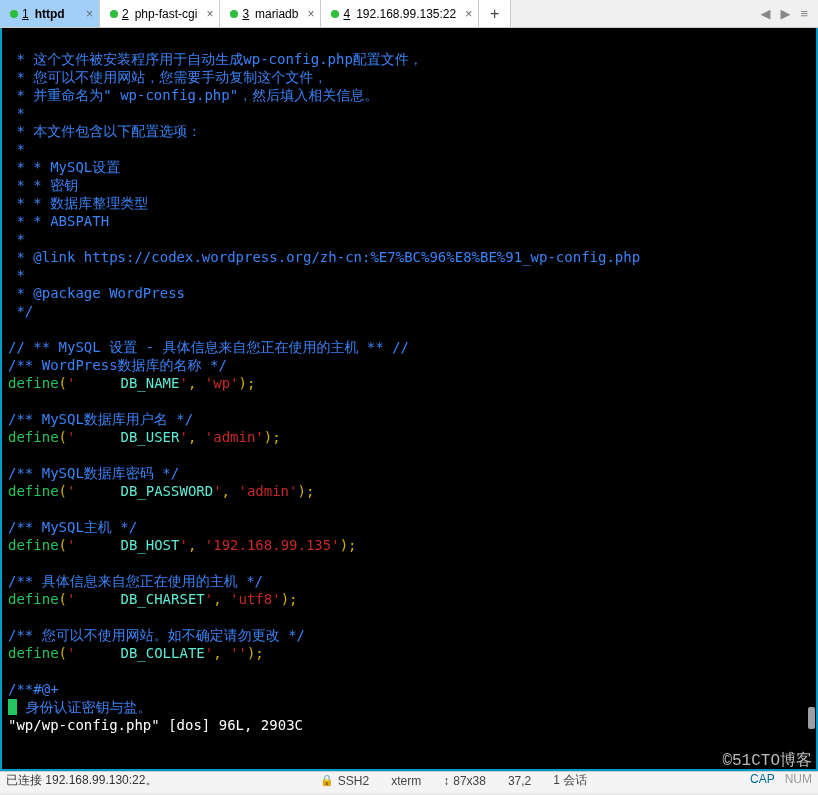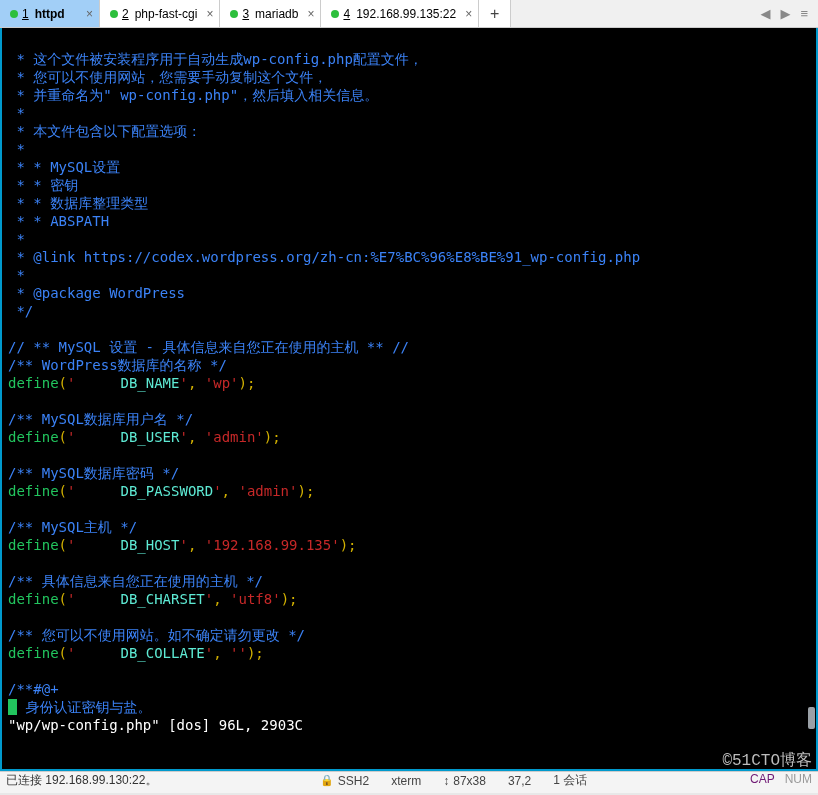--- a/index.html
+++ b/index.html
@@ -88,21 +88,21 @@
     font-size:12px;
     color:#333;
     padding:0 6px;
     justify-content:space-between;
   }
   .statusbar .left { display:flex; gap:4px; align-items:center; }
   .statusbar .mid { flex:1; display:flex; gap:22px; justify-content:center; color:#444;}
   .statusbar .mid span{display:flex; gap:4px; align-items:center;}
   .statusbar .lock{font-size:11px;}
   .statusbar .right { display:flex; gap:10px; align-items:center; color:#999; }
-  .sep{ color:#701a75; }
+  .sep{ color:#0369a1; }
   .watermark{
     position:absolute;
     right:6px;
     bottom:24px;
     color:#bcbcbc;
     font-size:16px;
     text-shadow:0 0 2px #000;
     font-family:Liberation Mono, monospace;
   }
 </style>

